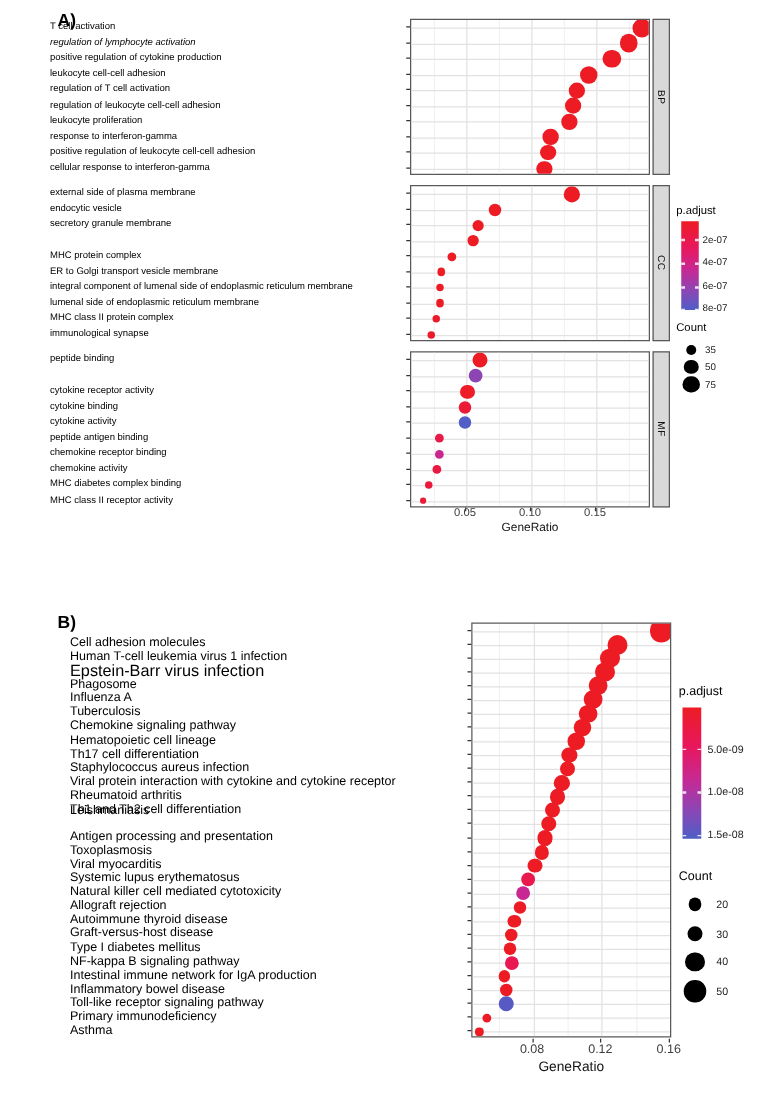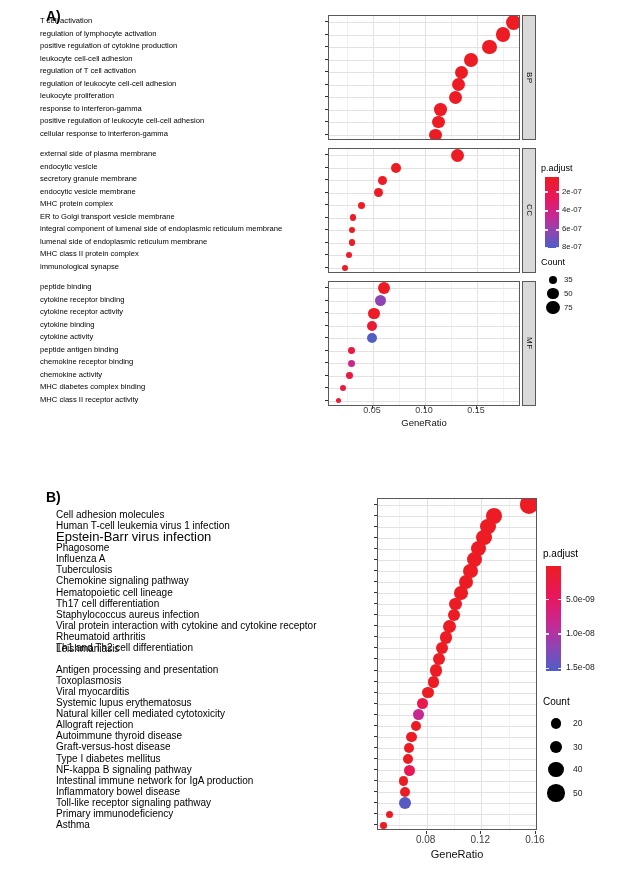--- a/index.html
+++ b/index.html
@@ -55,21 +55,21 @@
         <div class="dot" style="left: 125.702px; top: 49.5489px; width: 13.4022px; height: 13.4022px; background: rgb(237, 28, 36);"></div>
         <div class="dot" style="left: 122.754px; top: 62.221px; width: 13.058px; height: 13.058px; background: rgb(237, 28, 36);"></div>
         <div class="dot" style="left: 119.677px; top: 74.7649px; width: 12.9703px; height: 12.9703px; background: rgb(237, 28, 36);"></div>
         <div class="dot" style="left: 105.341px; top: 87.4896px; width: 12.5208px; height: 12.5208px; background: rgb(237, 28, 36);"></div>
         <div class="dot" style="left: 103.307px; top: 100.036px; width: 12.4286px; height: 12.4286px; background: rgb(237, 28, 36);"></div>
         <div class="dot" style="left: 100.28px; top: 112.629px; width: 12.2418px; height: 12.2418px; background: rgb(237, 28, 36);"></div>
       </div>
       <div class="tickmark" style="left: 325px; top: 21.25px; width: 3px; height: 1px;"></div>
       <div class="term" style="left: 40px; top: 15px; width: 283px; height: 12.5px; font-size: 7.6px; line-height: 12.5px;">T cell activation</div>
       <div class="tickmark" style="left: 325px; top: 33.75px; width: 3px; height: 1px;"></div>
-      <div class="term" style="left: 40px; top: 27.5px; width: 283px; height: 12.5px; font-size: 7.6px; line-height: 12.5px;">regulation of lymphocyte activation</div>
+      <div class="term" style="left: 40px; top: 27.5px; width: 283px; height: 12.5px; font-size: 7.6px; line-height: 12.5px; font-style: italic;">regulation of lymphocyte activation</div>
       <div class="tickmark" style="left: 325px; top: 46.25px; width: 3px; height: 1px;"></div>
       <div class="term" style="left: 40px; top: 40px; width: 283px; height: 12.5px; font-size: 7.6px; line-height: 12.5px;">positive regulation of cytokine production</div>
       <div class="tickmark" style="left: 325px; top: 58.75px; width: 3px; height: 1px;"></div>
       <div class="term" style="left: 40px; top: 52.5px; width: 283px; height: 12.5px; font-size: 7.6px; line-height: 12.5px;">leukocyte cell-cell adhesion</div>
       <div class="tickmark" style="left: 325px; top: 71.25px; width: 3px; height: 1px;"></div>
       <div class="term" style="left: 40px; top: 65px; width: 283px; height: 12.5px; font-size: 7.6px; line-height: 12.5px;">regulation of T cell activation</div>
       <div class="tickmark" style="left: 325px; top: 83.75px; width: 3px; height: 1px;"></div>
       <div class="term" style="left: 40px; top: 77.5px; width: 283px; height: 12.5px; font-size: 7.6px; line-height: 12.5px;">regulation of leukocyte cell-cell adhesion</div>
       <div class="tickmark" style="left: 325px; top: 96.25px; width: 3px; height: 1px;"></div>
       <div class="term" style="left: 40px; top: 90px; width: 283px; height: 12.5px; font-size: 7.6px; line-height: 12.5px;">leukocyte proliferation</div>
@@ -111,21 +111,20 @@
         <div class="dot" style="left: 16.9263px; top: 103.103px; width: 6.29484px; height: 6.29484px; background: rgb(236, 27, 44);"></div>
         <div class="dot" style="left: 12.7659px; top: 115.603px; width: 6.29484px; height: 6.29484px; background: rgb(236, 27, 42);"></div>
       </div>
       <div class="tickmark" style="left: 325px; top: 154.25px; width: 3px; height: 1px;"></div>
       <div class="term" style="left: 40px; top: 148px; width: 283px; height: 12.5px; font-size: 7.6px; line-height: 12.5px;">external side of plasma membrane</div>
       <div class="tickmark" style="left: 325px; top: 166.75px; width: 3px; height: 1px;"></div>
       <div class="term" style="left: 40px; top: 160.5px; width: 283px; height: 12.5px; font-size: 7.6px; line-height: 12.5px;">endocytic vesicle</div>
       <div class="tickmark" style="left: 325px; top: 179.25px; width: 3px; height: 1px;"></div>
       <div class="term" style="left: 40px; top: 173px; width: 283px; height: 12.5px; font-size: 7.6px; line-height: 12.5px;">secretory granule membrane</div>
       <div class="tickmark" style="left: 325px; top: 191.75px; width: 3px; height: 1px;"></div>
-      <div class="term" style="left: 40px; top: 185.5px; width: 283px; height: 12.5px; font-size: 7.6px; line-height: 12.5px;">endocytic vesicle membrane</div>
       <div class="tickmark" style="left: 325px; top: 204.25px; width: 3px; height: 1px;"></div>
       <div class="term" style="left: 40px; top: 198px; width: 283px; height: 12.5px; font-size: 7.6px; line-height: 12.5px;">MHC protein complex</div>
       <div class="tickmark" style="left: 325px; top: 216.75px; width: 3px; height: 1px;"></div>
       <div class="term" style="left: 40px; top: 210.5px; width: 283px; height: 12.5px; font-size: 7.6px; line-height: 12.5px;">ER to Golgi transport vesicle membrane</div>
       <div class="tickmark" style="left: 325px; top: 229.25px; width: 3px; height: 1px;"></div>
       <div class="term" style="left: 40px; top: 223px; width: 283px; height: 12.5px; font-size: 7.6px; line-height: 12.5px;">integral component of lumenal side of endoplasmic reticulum membrane</div>
       <div class="tickmark" style="left: 325px; top: 241.75px; width: 3px; height: 1px;"></div>
       <div class="term" style="left: 40px; top: 235.5px; width: 283px; height: 12.5px; font-size: 7.6px; line-height: 12.5px;">lumenal side of endoplasmic reticulum membrane</div>
       <div class="tickmark" style="left: 325px; top: 254.25px; width: 3px; height: 1px;"></div>
       <div class="term" style="left: 40px; top: 248px; width: 283px; height: 12.5px; font-size: 7.6px; line-height: 12.5px;">MHC class II protein complex</div>
@@ -159,21 +158,20 @@
         <div class="dot" style="left: 37.7097px; top: 51.0041px; width: 10.4918px; height: 10.4918px; background: rgb(82, 93, 197);"></div>
         <div class="dot" style="left: 18.6966px; top: 65.2927px; width: 6.91454px; height: 6.91454px; background: rgb(234, 25, 70);"></div>
         <div class="dot" style="left: 18.5096px; top: 77.6058px; width: 7.28841px; height: 7.28841px; background: rgb(202, 39, 142);"></div>
         <div class="dot" style="left: 16.6164px; top: 90.2927px; width: 6.91454px; height: 6.91454px; background: rgb(234, 25, 65);"></div>
         <div class="dot" style="left: 10.7992px; top: 103.216px; width: 6.06798px; height: 6.06798px; background: rgb(235, 26, 59);"></div>
         <div class="dot" style="left: 7.17281px; top: 116.25px; width: 5px; height: 5px; background: rgb(235, 26, 54);"></div>
       </div>
       <div class="tickmark" style="left: 325px; top: 287.25px; width: 3px; height: 1px;"></div>
       <div class="term" style="left: 40px; top: 281px; width: 283px; height: 12.5px; font-size: 7.6px; line-height: 12.5px;">peptide binding</div>
       <div class="tickmark" style="left: 325px; top: 299.75px; width: 3px; height: 1px;"></div>
-      <div class="term" style="left: 40px; top: 293.5px; width: 283px; height: 12.5px; font-size: 7.6px; line-height: 12.5px;">cytokine receptor binding</div>
       <div class="tickmark" style="left: 325px; top: 312.25px; width: 3px; height: 1px;"></div>
       <div class="term" style="left: 40px; top: 306px; width: 283px; height: 12.5px; font-size: 7.6px; line-height: 12.5px;">cytokine receptor activity</div>
       <div class="tickmark" style="left: 325px; top: 324.75px; width: 3px; height: 1px;"></div>
       <div class="term" style="left: 40px; top: 318.5px; width: 283px; height: 12.5px; font-size: 7.6px; line-height: 12.5px;">cytokine binding</div>
       <div class="tickmark" style="left: 325px; top: 337.25px; width: 3px; height: 1px;"></div>
       <div class="term" style="left: 40px; top: 331px; width: 283px; height: 12.5px; font-size: 7.6px; line-height: 12.5px;">cytokine activity</div>
       <div class="tickmark" style="left: 325px; top: 349.75px; width: 3px; height: 1px;"></div>
       <div class="term" style="left: 40px; top: 343.5px; width: 283px; height: 12.5px; font-size: 7.6px; line-height: 12.5px;">peptide antigen binding</div>
       <div class="tickmark" style="left: 325px; top: 362.25px; width: 3px; height: 1px;"></div>
       <div class="term" style="left: 40px; top: 356px; width: 283px; height: 12.5px; font-size: 7.6px; line-height: 12.5px;">chemokine receptor binding</div>

